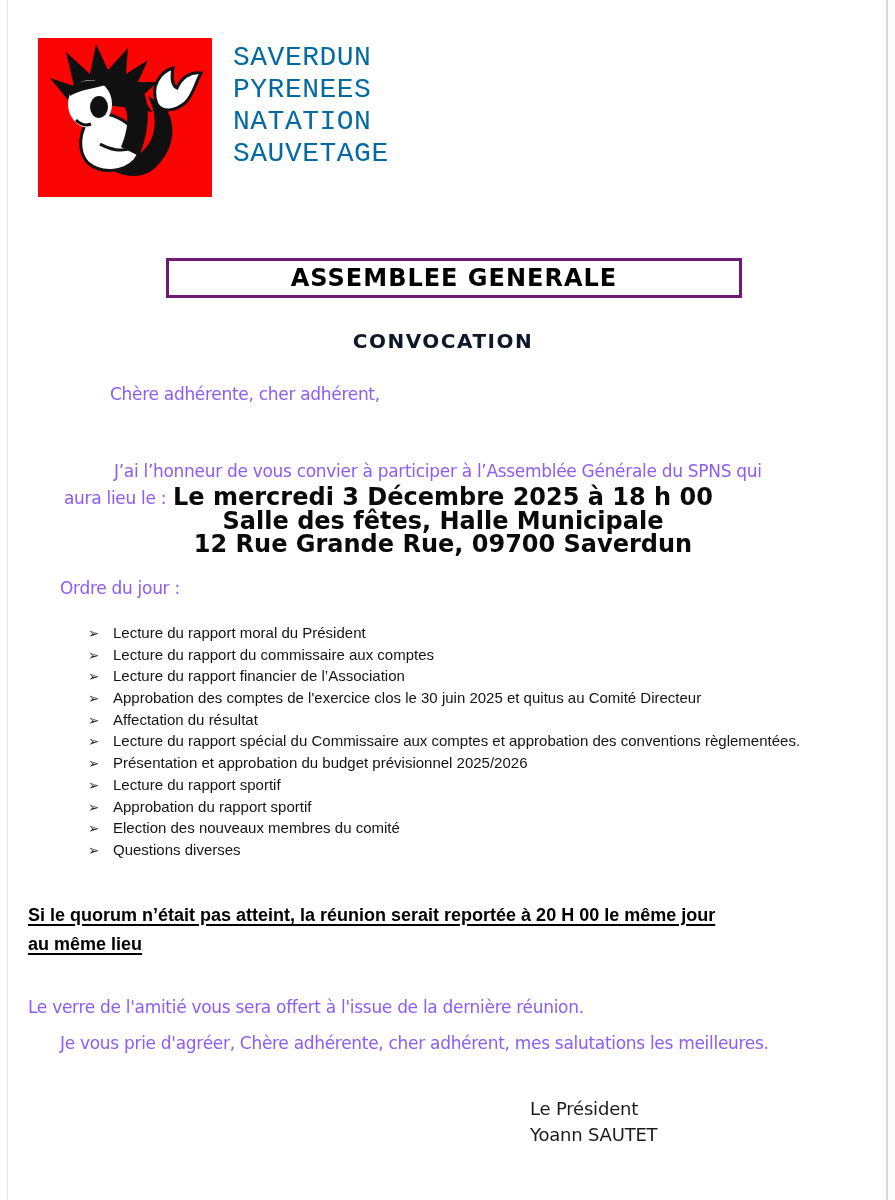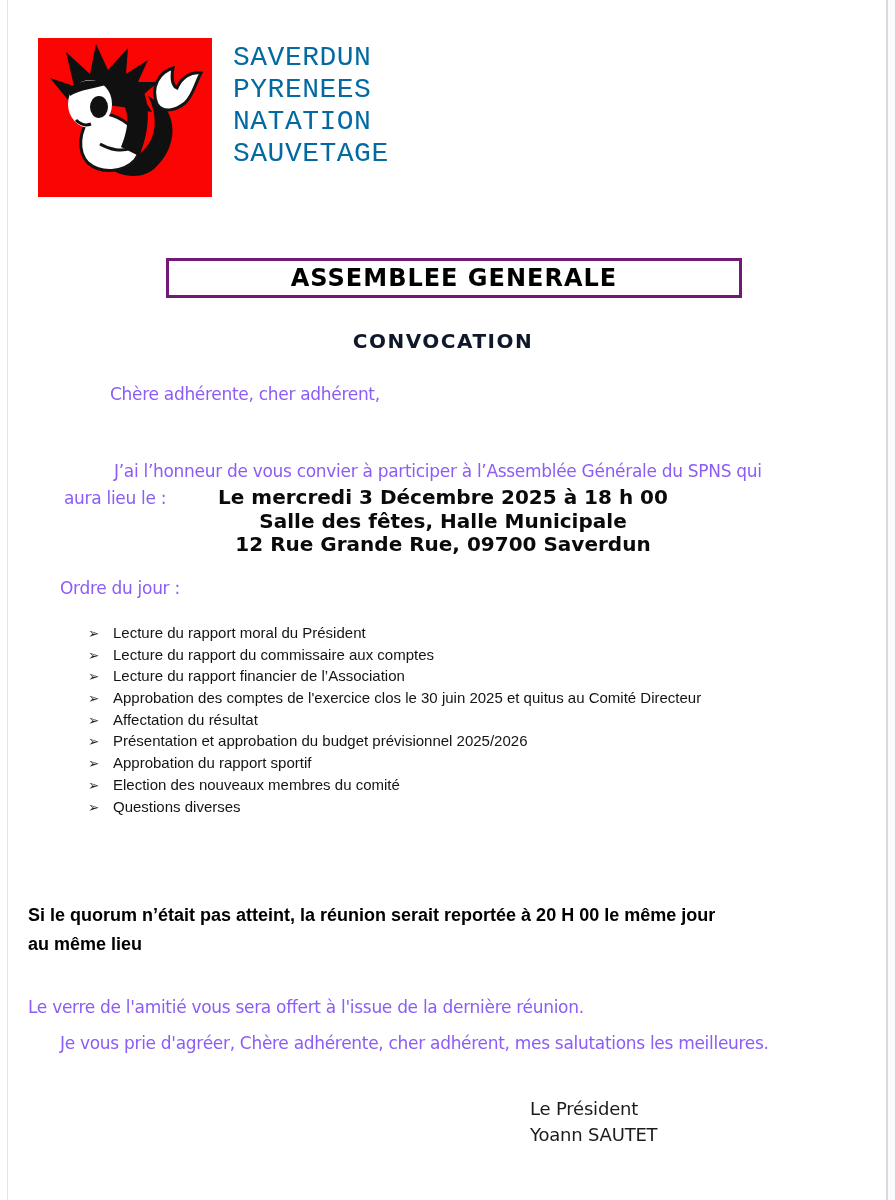--- a/index.html
+++ b/index.html
@@ -32,21 +32,21 @@
     font-weight:bold; font-size:20px; letter-spacing:1.5px; color:#0f172a;
   }
 
   .body-text { font-size:17px; letter-spacing:-0.3px; color:#8b5cf6; white-space:nowrap; }
   .salutation { left:110px; top:384px; }
   .intro { left:64px; top:426px; line-height:26.5px; text-indent:50px;margin-top:32px; }
   .intro .line { text-indent:0; }
 
   .event-block {
     left:0; right:9px; top:486px; text-align:center;
-    font-weight:bold; font-size:20px; line-height:23.5px; color:#0a0a0a;
+    font-weight:bold; font-size:24px; line-height:23.5px; color:#0a0a0a;
     white-space:nowrap;
   }
 
   .ordre { left:60px; top:578px; }
 
   .agenda-list { left:88px; top:622px; }
   .agenda-item { height:21.7px; line-height:21.7px; white-space:nowrap; }
   .agenda-item .bullet {
     display:inline-block; width:25px;
     font-family:"DejaVu Sans", sans-serif; font-size:13.5px; color:#2a2a2a;
@@ -55,20 +55,21 @@
     font-family:"Liberation Sans", sans-serif; font-size:15px; color:#141414;
   }
 
   .quorum {
     left:28px; top:901px;
     font-family:"Liberation Sans", sans-serif;
     font-weight:bold; font-size:18px; line-height:29px; color:#000;
     white-space:nowrap;
   }
   .quorum .uline {
+    text-decoration:underline;
     text-decoration-thickness:2px;
     text-underline-offset:3px;
   }
 
   .closing1 { left:28px; top:989px;margin-top:8px; }
   .closing2 { left:60px; top:1033px; }
 
   .signature { left:530px; top:1096px; font-size:18px; line-height:26px; letter-spacing:-0.2px; }
 </style>
 </head>
@@ -131,21 +132,23 @@
   </div>
 
   <div class="abs body-text ordre">Ordre du jour :</div>
 
   <div class="abs agenda-list">
       <div class="agenda-item"><span class="bullet">➢</span><span class="agenda-text">Lecture du rapport moral du Président</span></div>
       <div class="agenda-item"><span class="bullet">➢</span><span class="agenda-text">Lecture du rapport du commissaire aux comptes</span></div>
       <div class="agenda-item"><span class="bullet">➢</span><span class="agenda-text">Lecture du rapport financier de l’Association</span></div>
       <div class="agenda-item"><span class="bullet">➢</span><span class="agenda-text">Approbation des comptes de l'exercice clos le 30 juin 2025 et quitus au Comité Directeur</span></div>
       <div class="agenda-item"><span class="bullet">➢</span><span class="agenda-text">Affectation du résultat</span></div>
+      <div class="agenda-item"><span class="bullet">➢</span><span class="agenda-text">Lecture du rapport spécial du Commissaire aux comptes et approbation des conventions règlementées.</span></div>
       <div class="agenda-item"><span class="bullet">➢</span><span class="agenda-text">Présentation et approbation du budget prévisionnel 2025/2026</span></div>
+      <div class="agenda-item"><span class="bullet">➢</span><span class="agenda-text">Lecture du rapport sportif</span></div>
       <div class="agenda-item"><span class="bullet">➢</span><span class="agenda-text">Approbation du rapport sportif</span></div>
       <div class="agenda-item"><span class="bullet">➢</span><span class="agenda-text">Election des nouveaux membres du comité</span></div>
       <div class="agenda-item"><span class="bullet">➢</span><span class="agenda-text">Questions diverses</span></div>
     </div>
 
   <div class="abs quorum">
     <span class="uline">Si le quorum n’était pas atteint, la réunion serait reportée à 20 H 00 le même jour</span><br>
     <span class="uline">au même lieu</span>
   </div>
 

